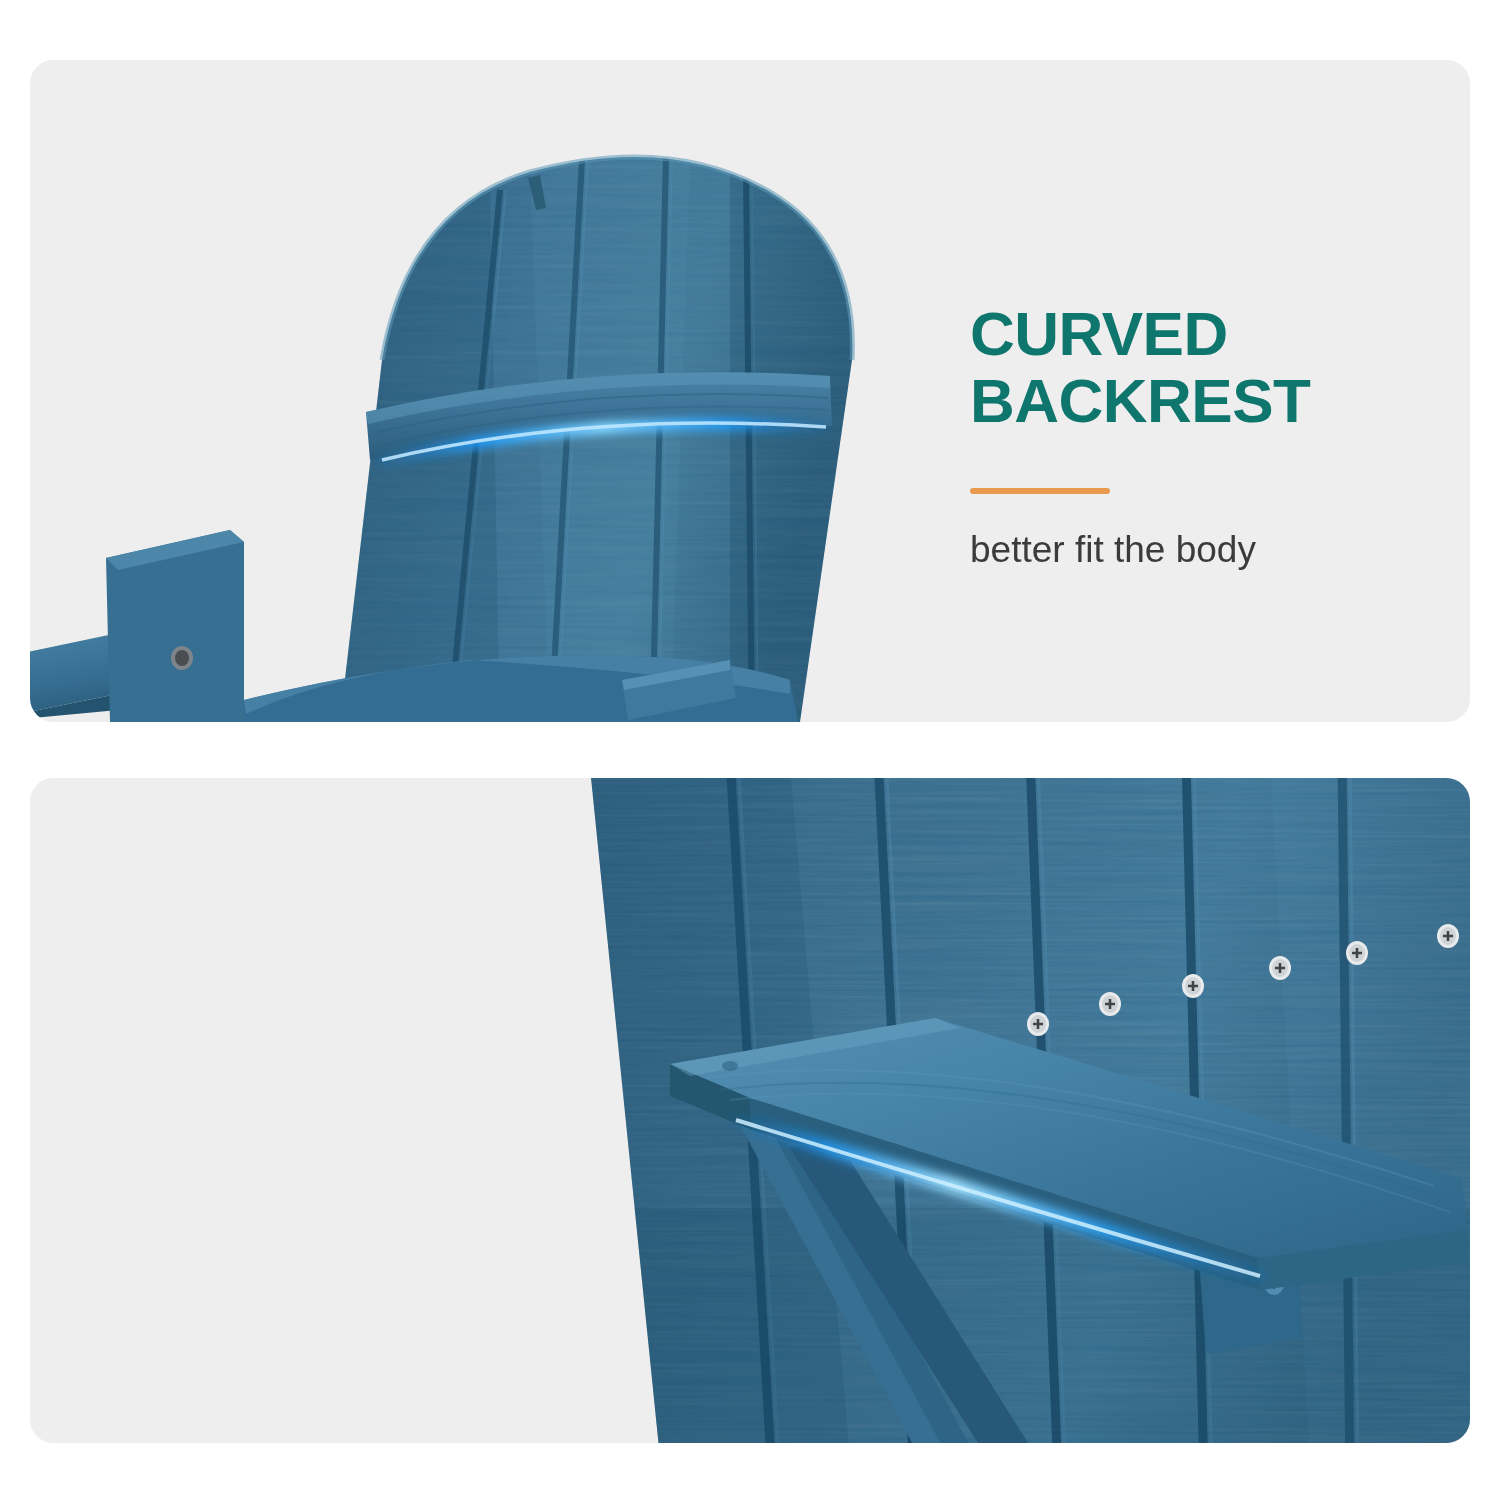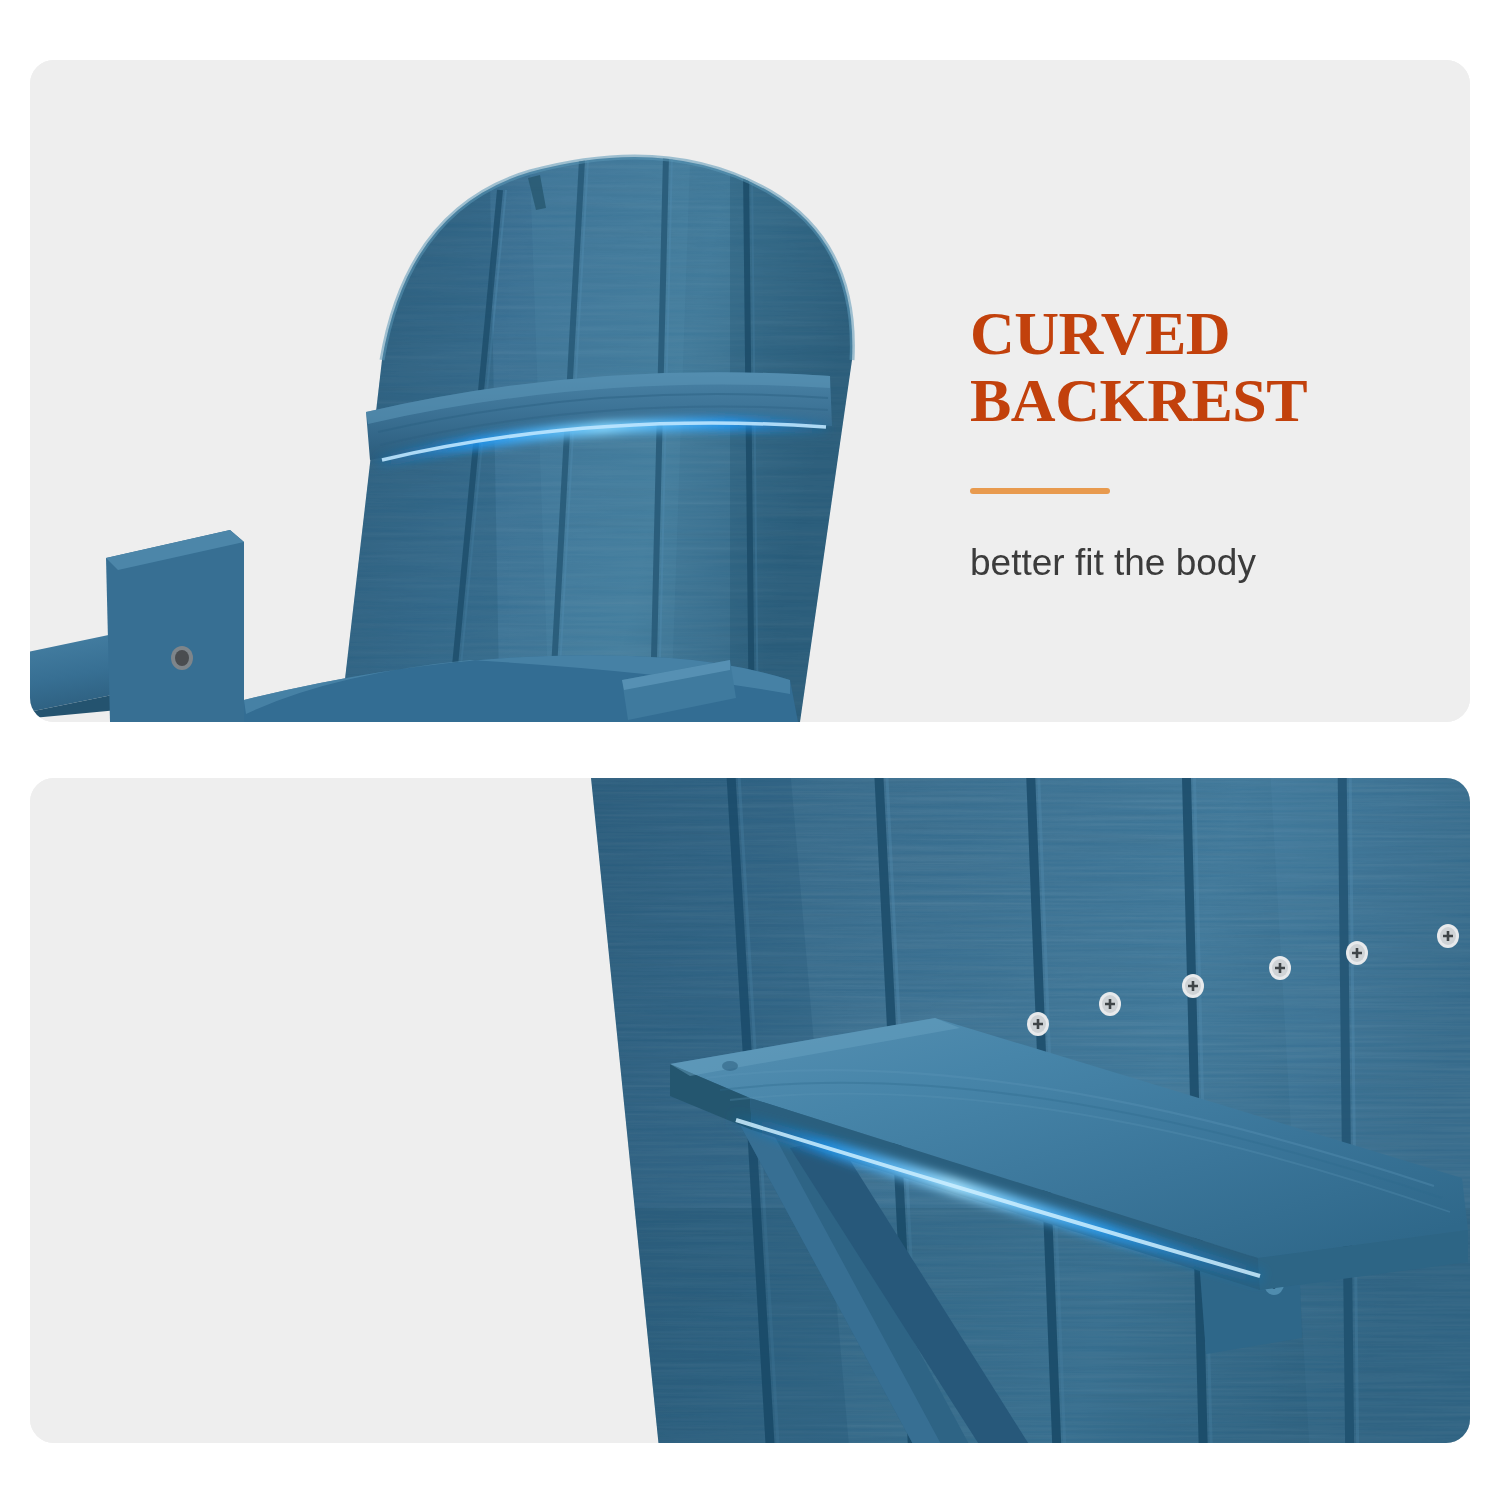--- a/index.html
+++ b/index.html
@@ -51,26 +51,26 @@
   .photo svg { display: block; width: 100%; height: 100%; }
 
   
   .feature-text {
     position: absolute;
     z-index: 5;
   }
   #text-top    { left: 940px; top: 240px; width: 470px; }
 
   .feature-title {
-    font-family: Liberation Serif, serif;
+    font-family: Liberation Sans, sans-serif;
     font-weight: bold;
     font-size: 62px;
     line-height: 67px;
     letter-spacing: -0.5px;
-    color: #c2410c;
+    color: #0f766e;
     margin: 0;
     white-space: pre-line;
   }
 
   .accent-rule {
     width: 140px;
     height: 6px;
     border-radius: 3px;
     background: #e89a4e;
     margin: 0;
@@ -78,21 +78,21 @@
   #text-top .accent-rule    { margin-top: 54px; }
 
   .feature-sub {
     font-family: "Liberation Sans", sans-serif;
     font-weight: normal;
     font-size: 37px;
     line-height: 44px;
     color: #3b3b3b;
     margin: 0;
   }
-  #text-top .feature-sub    { margin-top: 47px; }
+  #text-top .feature-sub    { margin-top: 34px; }
 </style>
 </head>
 <body>
 
 <div id="stage">
 
   <div class="panel" id="panel-top">
 
     <div class="photo">
       <svg viewBox="0 0 1440 662" preserveAspectRatio="xMidYMid slice" aria-hidden="true">

